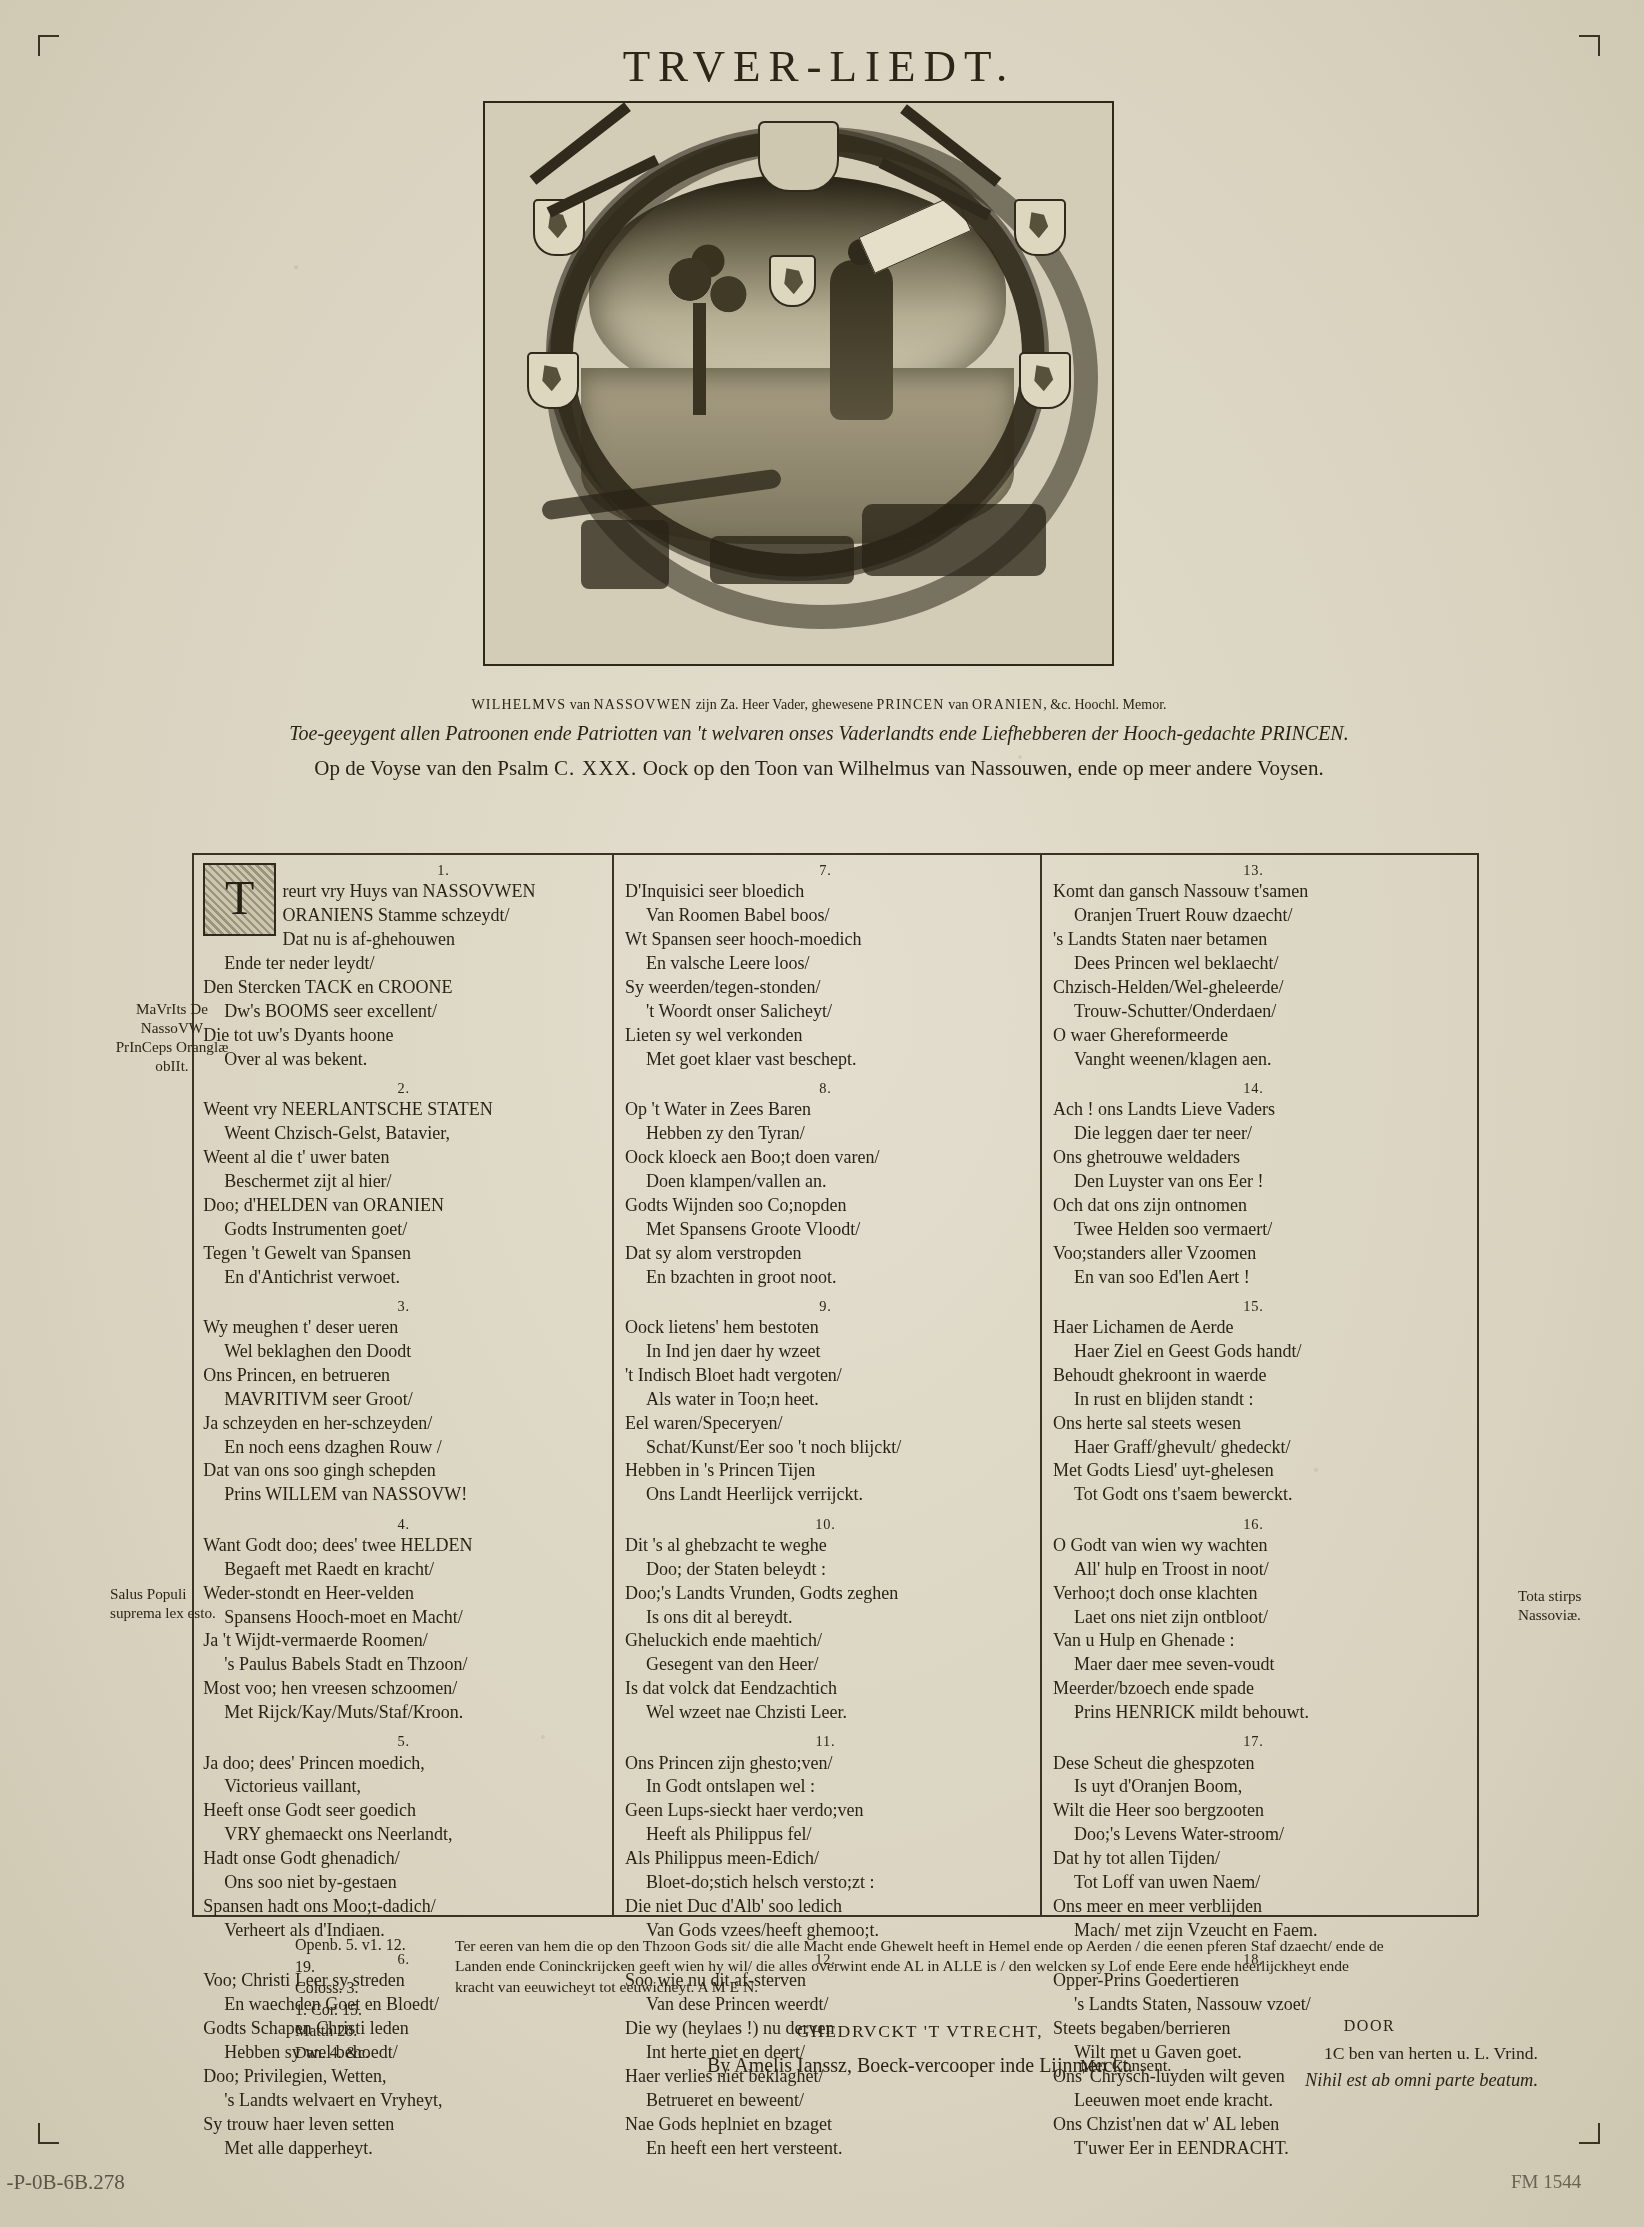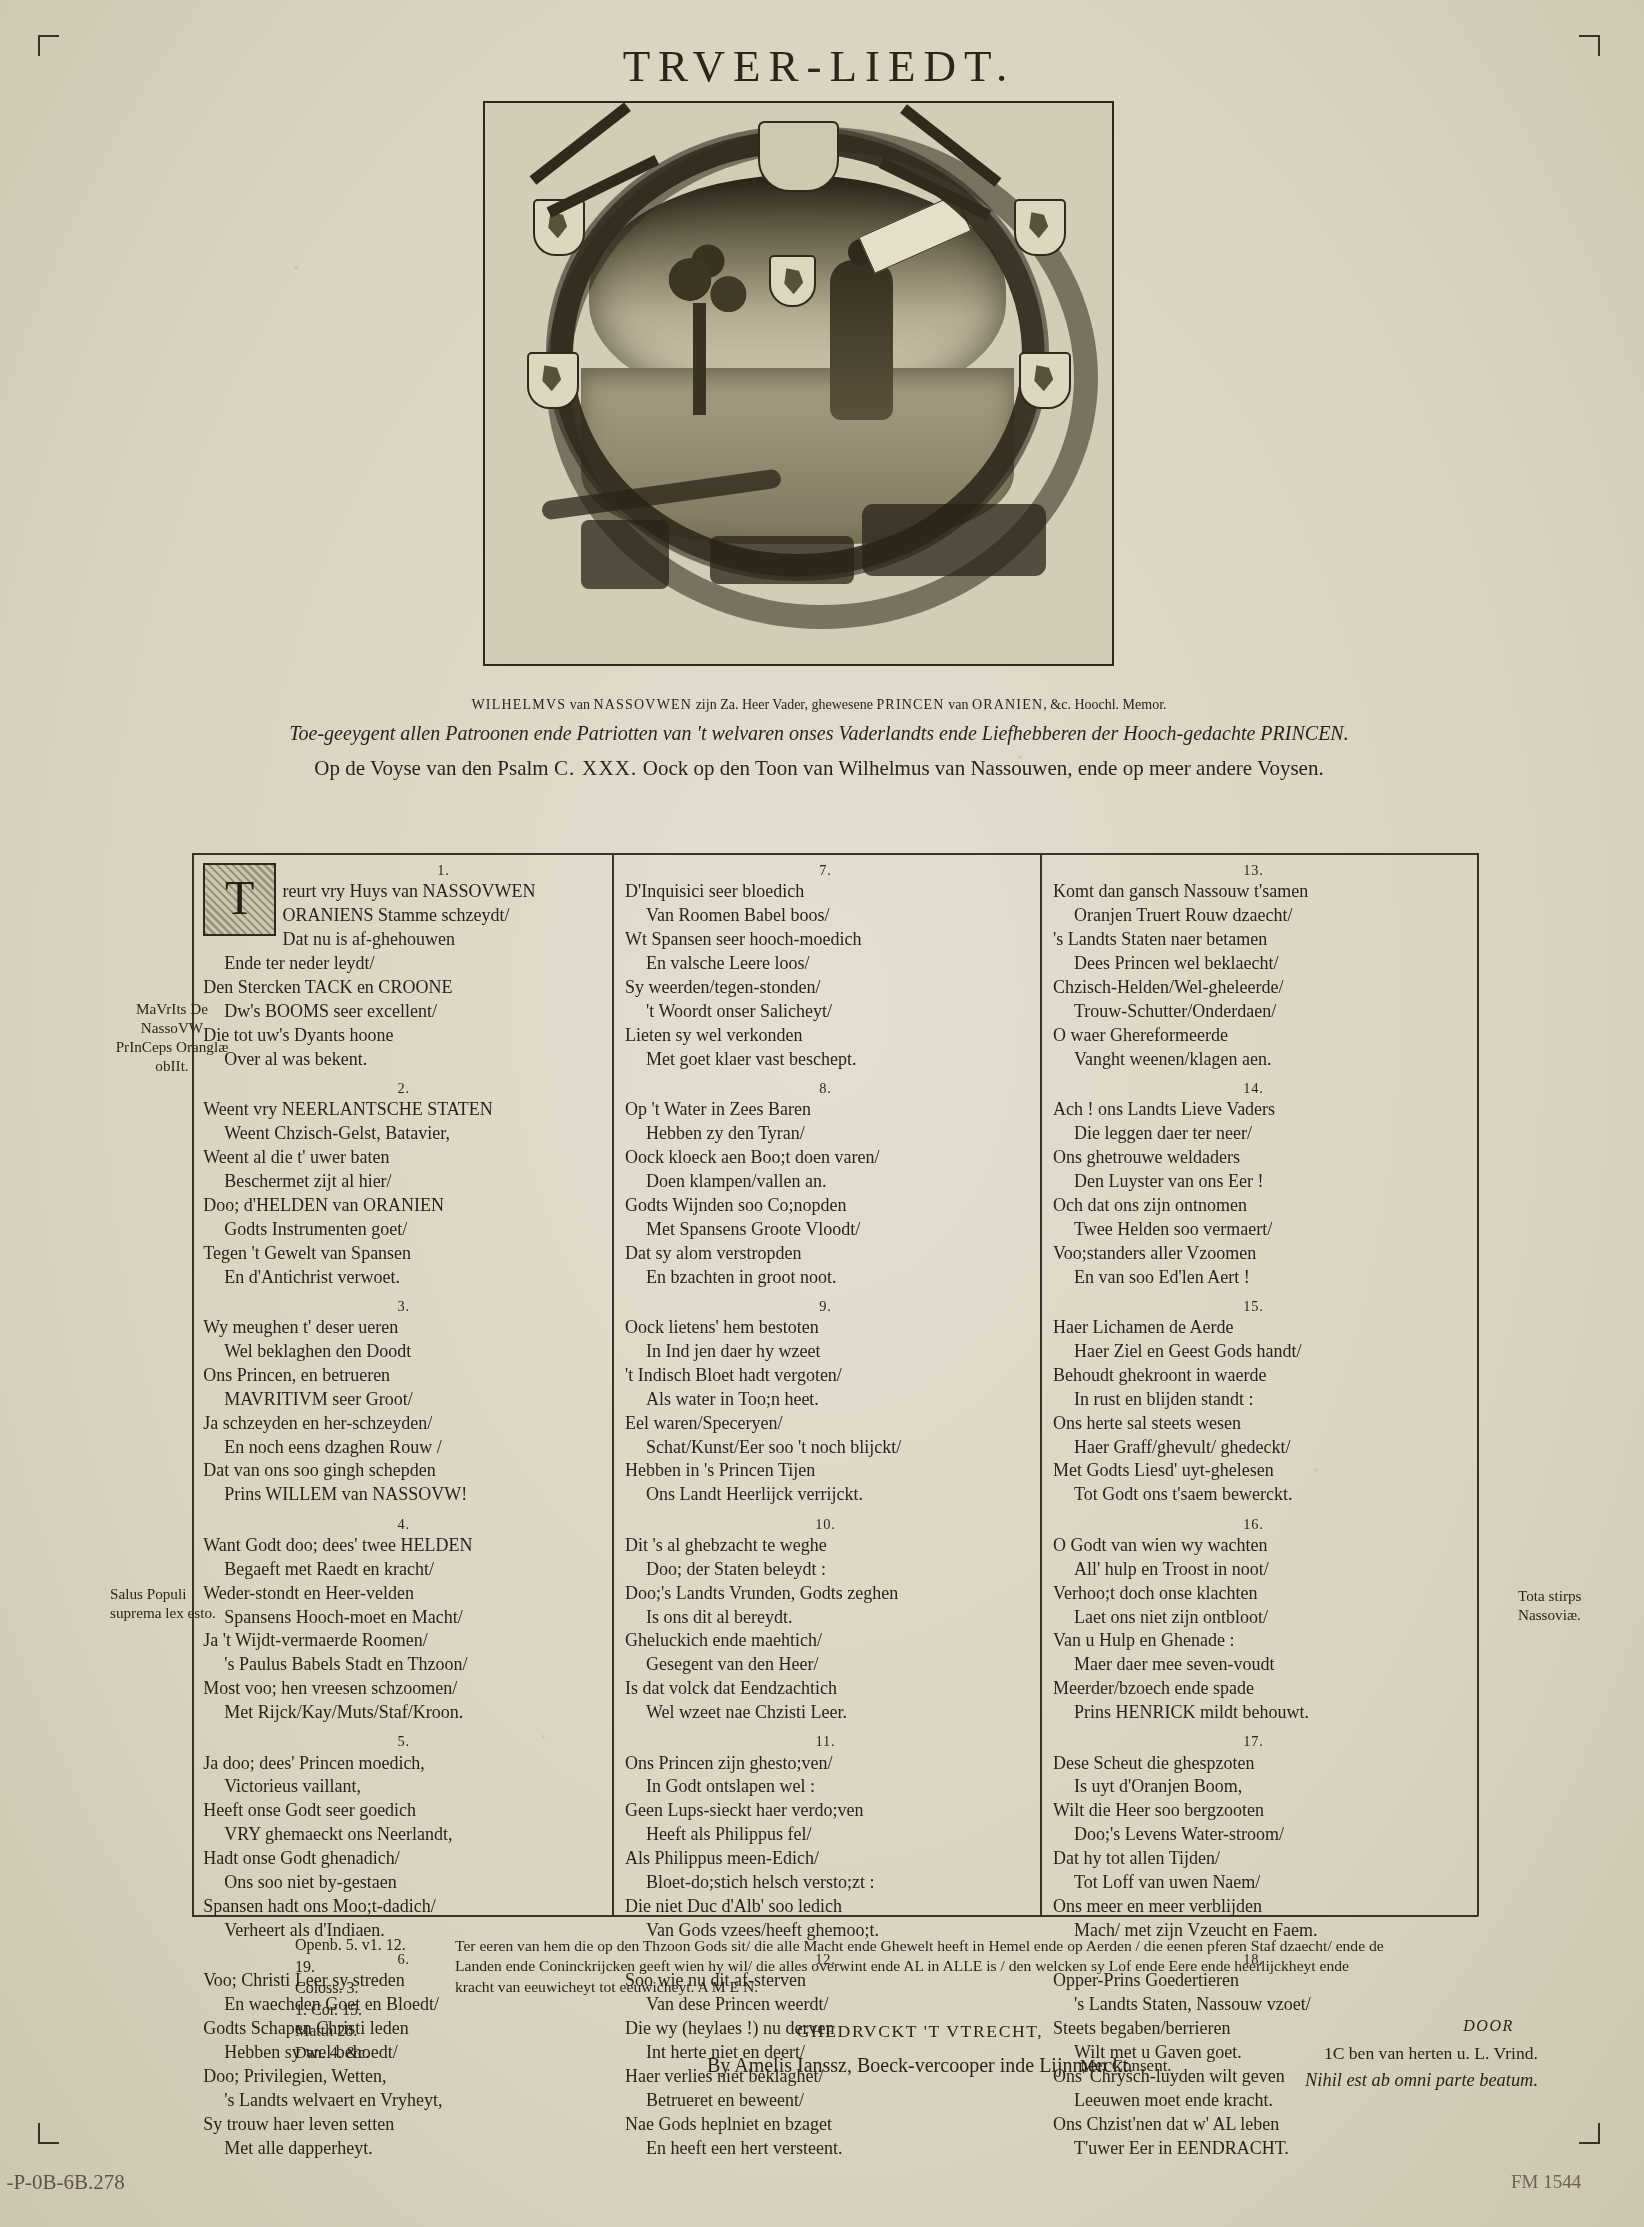--- a/index.html
+++ b/index.html
@@ -249,21 +249,21 @@
   #imprint1 {
     position: absolute; left: 417px; top: 87px; width: 930px;
     text-align: center; font-size: 17.6px; letter-spacing: 1.6px;
   }
   #imprint2 {
     position: absolute; left: 417px; top: 120px; width: 930px;
     text-align: center; font-size: 20px;
   }
   #door {
     position: absolute; left: 1187px; top: 83px; width: 289px;
-    text-align: right; font-size: 16px; letter-spacing: 1.6px; font-style: italic;
+    text-align: center; font-size: 16px; letter-spacing: 1.6px;
   }
   #vrind {
     position: absolute; left: 1163px; top: 109px; width: 337px;
     text-align: right; font-size: 17.6px;
   }
   #nihil {
     position: absolute; left: 1163px; top: 136px; width: 337px;
     text-align: right; font-size: 18.4px; font-style: italic;
   }
   #consent {

